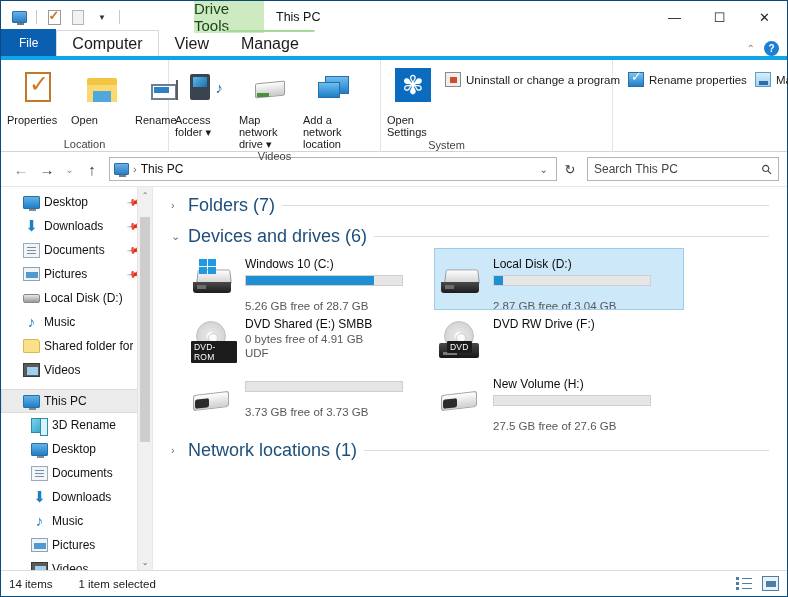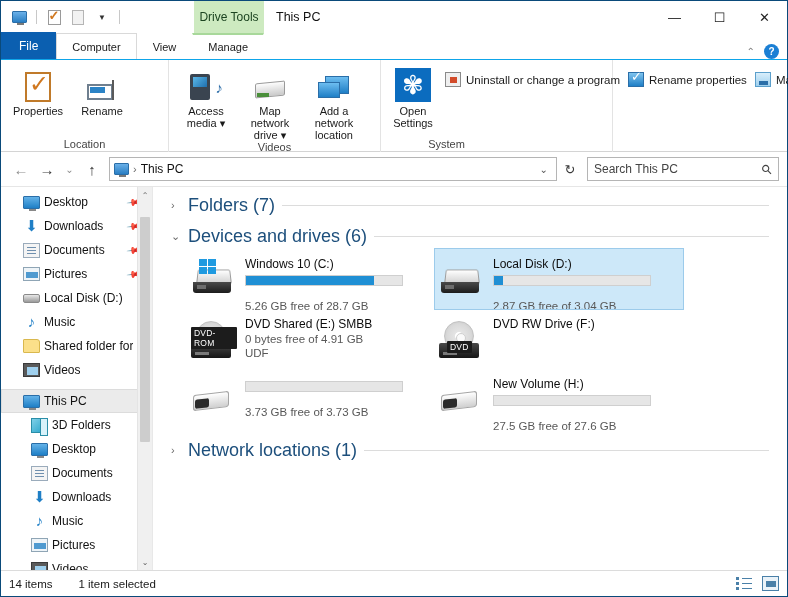--- a/index.html
+++ b/index.html
@@ -47,42 +47,42 @@
   .page-ico {
     width: 12px; height: 15px; border: 1px solid #b5b5b5;
     background: #f2f2f2;
   }
   .chev-ico { font-size: 8px; color: #333; }
 
   .titlebar-ctx {
     position: absolute; left: 193px; top: 0; width: 70px; height: 32px;
     background: #cdeac0; display: flex; align-items: center; justify-content: center;
   }
-  .titlebar-ctx span { font-size: 12px; color: #1c4420; }
+  .titlebar-ctx span { font-size: 15px; color: #1c4420; }
   .titlebar-title {
     position: absolute; left: 275px; top: 0; height: 32px;
     display: flex; align-items: center; font-size: 12.5px; color: #111;
   }
   .wincontrols {
     position: absolute; right: 0; top: 0; height: 32px; display: flex;
   }
   .wc {
     width: 45px; height: 32px; display: flex; align-items: center;
     justify-content: center; font-size: 13px; color: #222;
   }
 
   
   .tabsrow {
     height: 27px; flex: 0 0 27px; display: flex; align-items: flex-end;
     background: #ffffff; position: relative;
-    border-bottom: 1px solid #0ea5e9;
+    border-bottom: 4px solid #0ea5e9;
   }
   .tab {
     height: 26px; padding: 0 15px; display: flex; align-items: center;
-    font-size: 11px; color: #1a1a1a; border: 1px solid transparent;
+    font-size: 16px; color: #1a1a1a; border: 1px solid transparent;
     border-bottom: none; background: transparent;
   }
   .tab.file {
     background: #0b5fb0; color: #fff; height: 27px;
     padding: 0 17px; font-size: 12px;
   }
   .tab.active {
     background: #ffffff; border-color: #d9d9d9; position: relative; z-index: 3;
   }
   .tab.ctx-parent { border-top: 2px solid #a8d89a; }
@@ -109,22 +109,22 @@
   .rgroup-label {
     height: 17px; font-size: 11px; color: #444;
     display: flex; align-items: center; justify-content: center;
   }
   .bigbtn {
     width: 62px; display: flex; flex-direction: column; align-items: center;
     padding-top: 3px; cursor: default;
   }
   .bigbtn .ic { height: 34px; display: flex; align-items: flex-end; justify-content: center; }
   .bigbtn .lb {
-    font-size: 11px; color: #1a1a1a; text-align: center; line-height: 12px;
-    margin-top: 3px; width: 62px;
+    font-size: 11px; color: #1a1a1a; text-align: left; line-height: 12px;
+    margin-top: 12px; width: 62px;
   }
   .smallrow {
     display: flex; align-items: center; gap: 5px; height: 21px;
     padding: 0 4px; cursor: default;
   }
   .smallrow .lb { font-size: 11.5px; color: #1a1a1a; white-space: nowrap; }
   .sysitems { display: flex; flex-direction: row; justify-content: flex-start; padding-top: 4px; }
 
   
   .ic-props { width: 26px; height: 30px; border: 2px solid #c07a2a; background: #fff; position: relative; }
@@ -303,21 +303,21 @@
   .di-cd .disc:after {
     content:""; position:absolute; left:11px; top:11px; width:8px; height:8px;
     border-radius:50%; background:#fafafa; border:1px solid #cfcfcf;
   }
   .di-cd .tray {
     position: absolute; left: 0; top: 22px; width: 40px; height: 15px;
     background: linear-gradient(#4a4a4a,#161616); border-radius: 2px;
   }
   .di-cd .tray:after { content:""; position:absolute; left:4px; top:9px; width:14px; height:3px; background:#7a7a7a; }
   .cd-label {
-    position: absolute; left: 0; bottom: 16px; background: #1c1c1c; color: #fff;
+    position: absolute; left: 0; bottom: 2px; background: #1c1c1c; color: #fff;
     font-size: 8.5px; padding: 1px 3px; letter-spacing: .2px; z-index: 4; border-radius:1px;
   }
   .cd-label.dvd { left: 8px; bottom: 12px; }
 
   .di-usb { position: absolute; left: 2px; top: 12px; width: 40px; height: 22px; }
   .di-usb .bodyp {
     position: absolute; left: 0; top: 2px; width: 36px; height: 16px;
     background: linear-gradient(#ffffff,#cfcfcf); border: 1px solid #a5a5a5;
     border-radius: 3px; transform: skewY(-7deg);
   }
@@ -393,39 +393,45 @@
     <div class="rgroup" style="width:168px">
       <div class="rgroup-body">
         <div class="bigbtn">
           <div class="ic">
               <div class="ic-props"></div>
             </div>
           <div class="lb">Properties</div>
         </div>
         <div class="bigbtn">
           <div class="ic">
+              <div class="ic-open"></div>
+            </div>
+          <div class="lb">Open</div>
+        </div>
+        <div class="bigbtn">
+          <div class="ic">
               <div class="ic-rename">
                 <i></i>
               </div>
             </div>
           <div class="lb">Rename</div>
         </div>
       </div>
       <div class="rgroup-label">Location</div>
     </div>
 
     <div class="rgroup" style="width:212px">
       <div class="rgroup-body">
         <div class="bigbtn">
           <div class="ic">
               <div class="ic-access">
                 <i>♪</i>
               </div>
             </div>
-          <div class="lb">Access media ▾</div>
+          <div class="lb">Access folder ▾</div>
         </div>
         <div class="bigbtn">
           <div class="ic">
               <div class="ic-drive"></div>
             </div>
           <div class="lb">Map network drive ▾</div>
         </div>
         <div class="bigbtn">
           <div class="ic">
               <div class="ic-netloc"></div>
@@ -528,21 +534,21 @@
         </div>
 
         <div style="height:7px"></div>
 
         <div class="nav-item sel" style="padding-left:21px">
           <div class="nav-ico ni-pc"></div>
           <div class="lbl">This PC</div>
         </div>
         <div class="nav-item" style="padding-left:30px">
           <div class="nav-ico ni-3d"></div>
-          <div class="lbl">3D Folders</div>
+          <div class="lbl">3D Rename</div>
         </div>
         <div class="nav-item" style="padding-left:30px">
           <div class="nav-ico ni-desktop"></div>
           <div class="lbl">Desktop</div>
         </div>
         <div class="nav-item" style="padding-left:30px">
           <div class="nav-ico ni-docs"></div>
           <div class="lbl">Documents</div>
         </div>
         <div class="nav-item" style="padding-left:30px">

